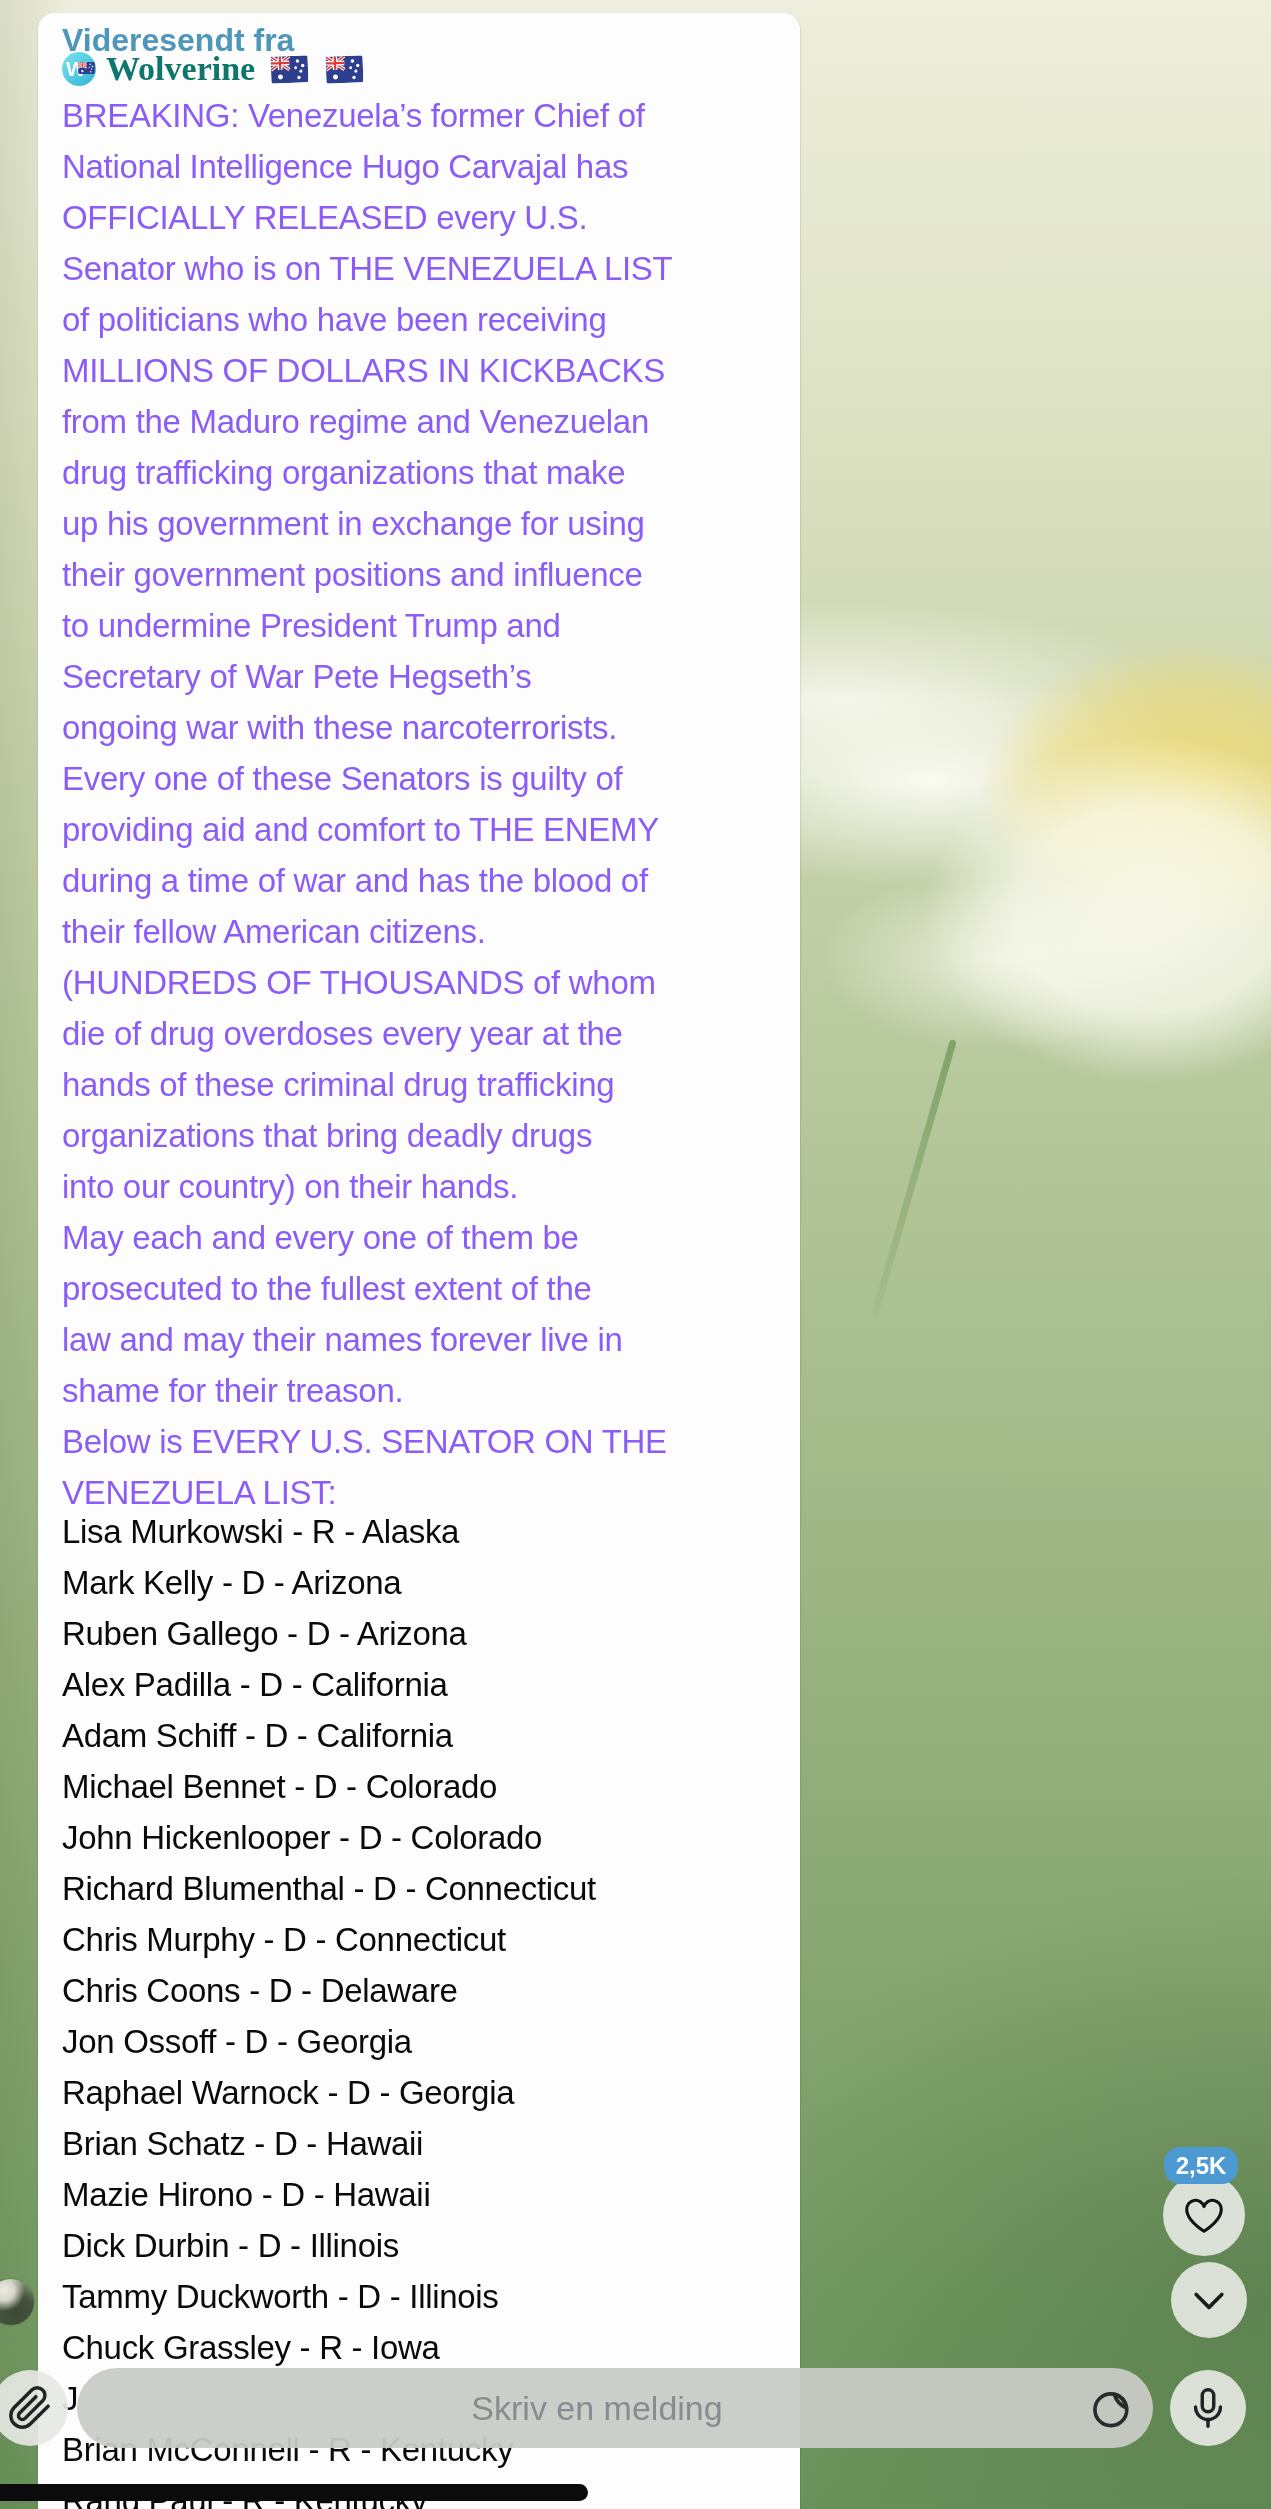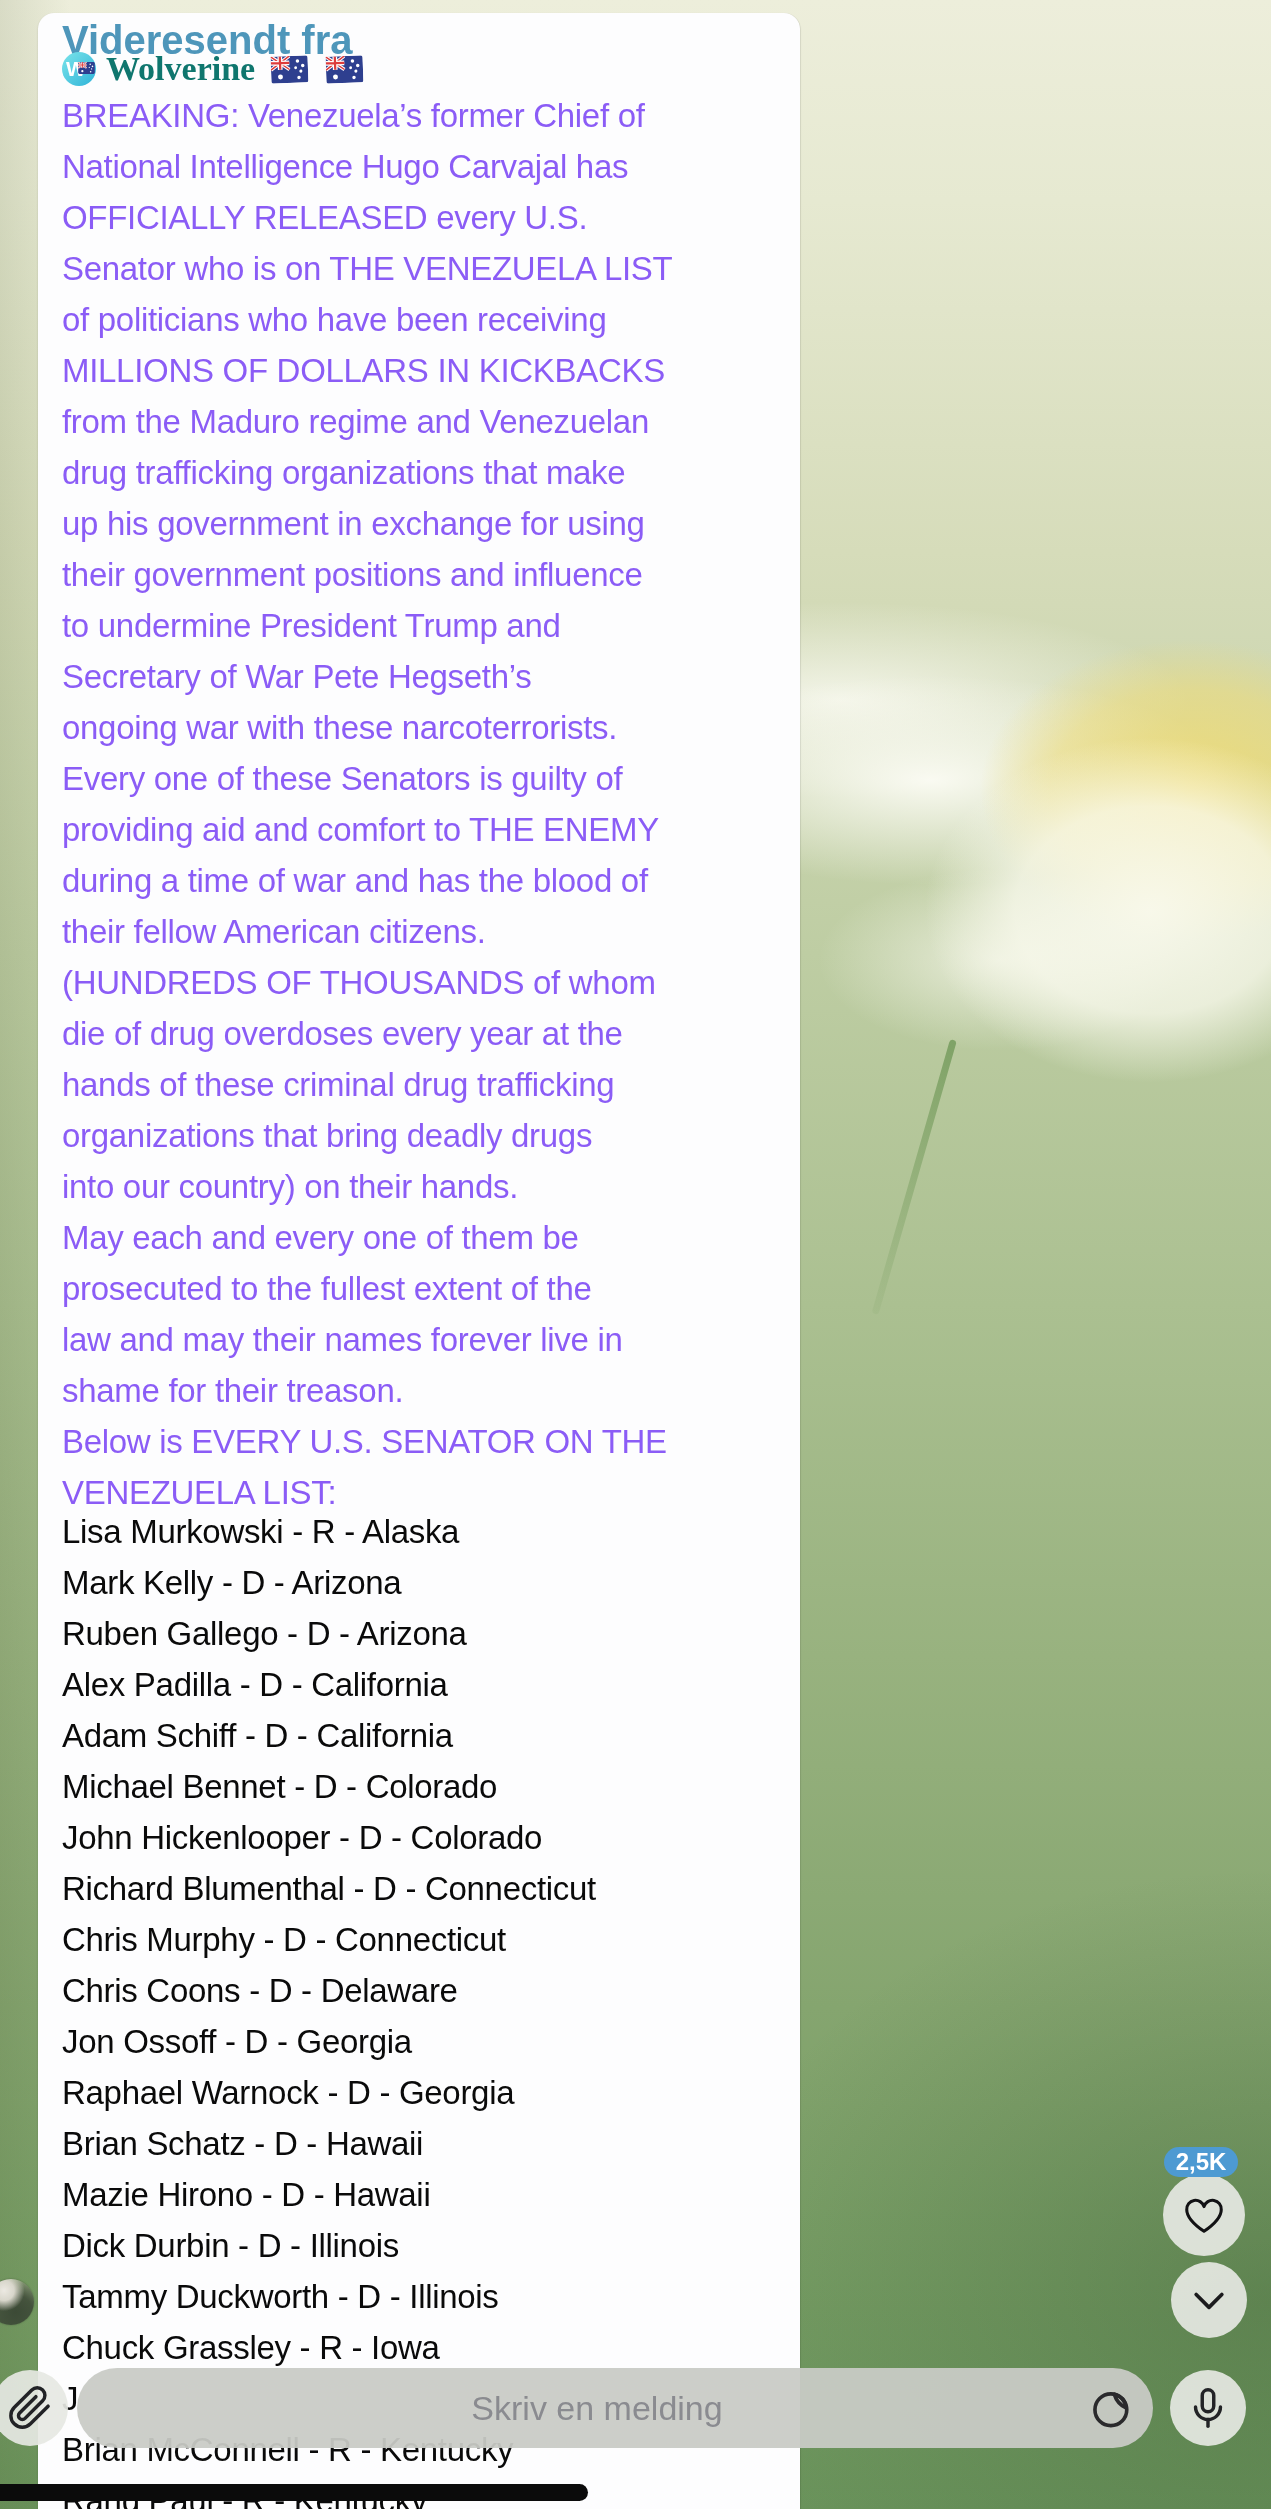--- a/index.html
+++ b/index.html
@@ -28,21 +28,21 @@
     background:linear-gradient(180deg, rgba(112,152,88,0.8), rgba(112,152,88,0.1));
   }
   
   .bubble{
     position:absolute;left:38px;top:13px;width:762px;height:2496px;z-index:2;
     background:#fdfdfe;border-radius:16px 16px 0 0;
     box-shadow:0 1px 2px rgba(0,0,0,0.18), 0.5px 0 0 rgba(0,0,0,0.08);
   }
   .fwd-label{
     position:absolute;left:24px;top:7px;
-    font-size:40px;line-height:40px;font-weight:bold;color:#4e96ba;
+    font-size:32px;line-height:40px;font-weight:bold;color:#4e96ba;
   }
   .sender-row{position:absolute;left:24px;top:38px;height:36px;display:flex;align-items:center;}
   .sender-avatar{
     position:relative;width:34px;height:34px;border-radius:50%;overflow:hidden;flex:0 0 auto;
     background:linear-gradient(135deg,#7ae4ea,#2fb3d8);
   }
   .sender-avatar .letter{
     position:absolute;left:4px;top:5px;font-size:21px;font-weight:bold;color:#ffffff;line-height:24px;
   }
   .sender-avatar svg{position:absolute;right:1px;top:10px;}
@@ -51,21 +51,21 @@
   .flag + .flag{margin-left:18px;}
   .msg-body{
     position:absolute;left:24px;top:77px;width:740px;
     font-size:33px;line-height:51px;letter-spacing:-0.3px;color:#8b5cf6;
     white-space:pre;
   }
   .senators{position:absolute;left:24px;top:1493px;width:740px;}
   .senator-line{font-size:33px;line-height:51px;letter-spacing:-0.3px;color:#0a0a0a;white-space:pre;}
   
   .reaction-badge{
-    position:absolute;left:1164px;top:2147px;min-width:74px;height:30px;z-index:13;
+    position:absolute;left:1164px;top:2147px;min-width:74px;height:37px;z-index:13;
     background:#4d9ad2;border-radius:16px;color:#fff;font-size:24px;font-weight:bold;
     display:flex;align-items:center;justify-content:center;padding:0 4px;box-sizing:border-box;
   }
   .circle-btn{
     position:absolute;border:none;padding:0;margin:0;border-radius:50%;
     display:flex;align-items:center;justify-content:center;cursor:pointer;
     background:rgba(230,232,227,0.92);
   }
   .btn-heart{left:1163px;top:2174px;width:82px;height:82px;z-index:12;}
   .btn-chevron{left:1171px;top:2262px;width:76px;height:76px;z-index:12;}

